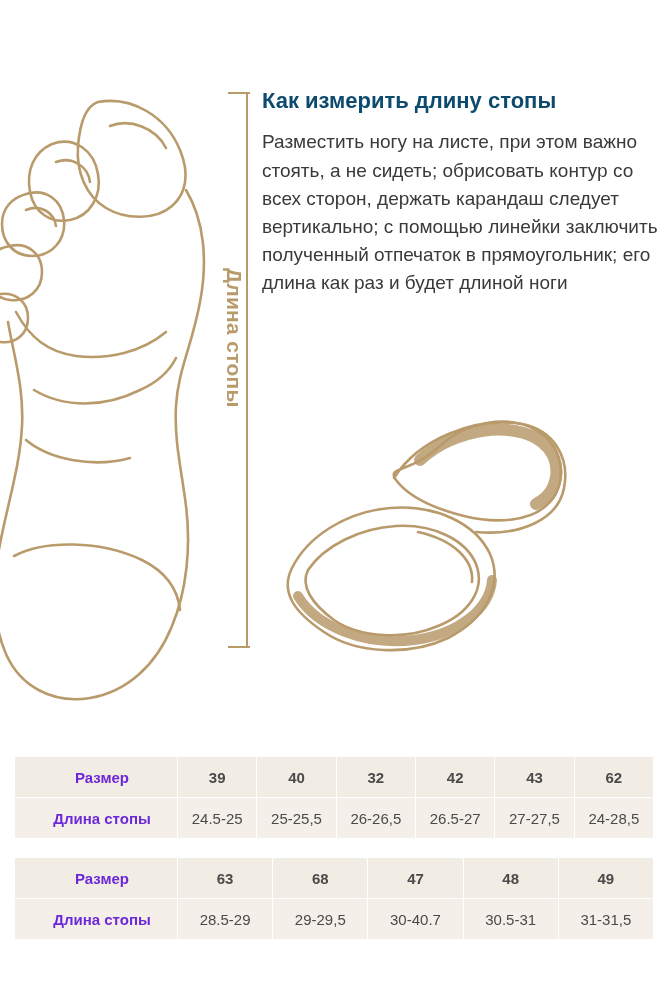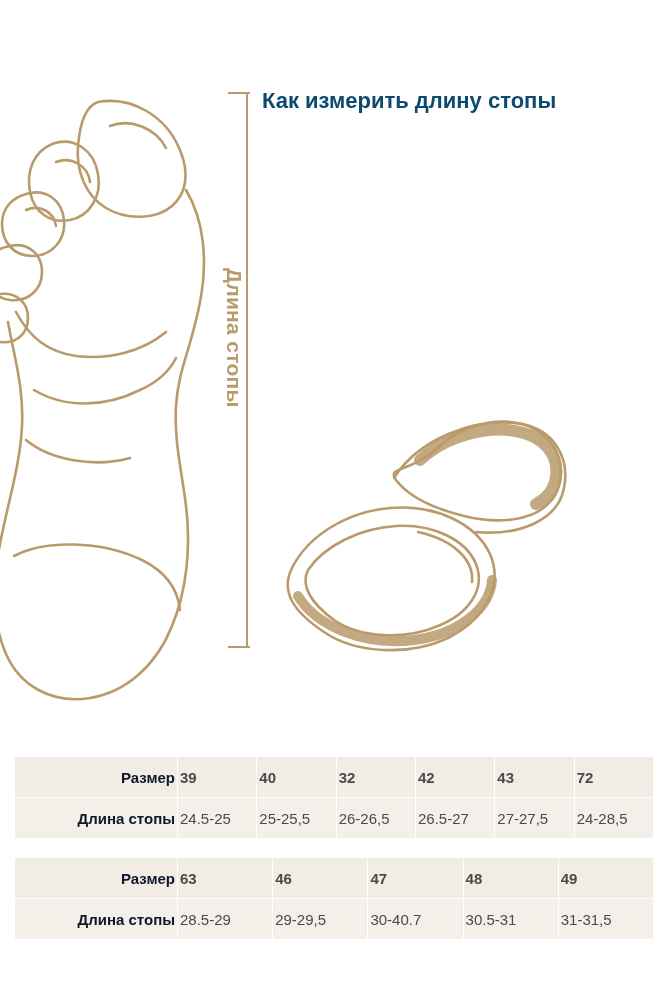--- a/index.html
+++ b/index.html
@@ -114,31 +114,32 @@
     border-collapse: collapse;
     width: 640px;
     table-layout: fixed;
   }
   table.size-table + table.size-table {
     margin-top: 18px;
   }
   table.size-table td, table.size-table th {
     border: 1px solid #ffffff;
     height: 40px;
+    text-align: center;
     font-size: 15px;
     color: #ffffff;
     background: #f1ece4;
     color: #4a4a4a;
     padding: 0 2px;
   }
   table.size-table .rowhead {
     background: #b99a6b;
-    color: #0f172a;
+    color: #6d28d9;
     font-weight: bold;
-    text-align: right;
+    text-align: center;
     padding-left: 14px;
     font-size: 15px;
     width: 146px;
   }
   table.size-table tr.values td {
     background: #f4f0e9;
   }
   table.size-table tr.sizes td {
     background: #f1ece4;
     font-weight: bold;
@@ -254,54 +255,55 @@
 
     <div class="bracket">
       <div class="tick-top"></div>
       <div class="vline"></div>
       <div class="tick-bottom"></div>
     </div>
     <div class="vlabel">Длина стопы</div>
 
     <div class="text-block">
       <h2 class="text-title">Как измерить длину стопы</h2>
+      <p class="text-body">Разместить ногу на листе, при этом важно стоять, а не сидеть; обрисовать контур со всех сторон, держать карандаш следует вертикально; с помощью линейки заключить полученный отпечаток в прямоугольник; его длина как раз и будет длиной ноги</p>
     </div>
   </div>
 
   <div class="tables">
 
     <table class="size-table">
       <tbody>
           <tr class="sizes">
         <td class="rowhead">Размер</td>
         <td>39</td>
         <td>40</td>
         <td>32</td>
         <td>42</td>
         <td>43</td>
-        <td>72</td>
+        <td>62</td>
       </tr>
       <tr class="values">
         <td class="rowhead">Длина стопы</td>
         <td>24.5-25</td>
         <td>25-25,5</td>
         <td>26-26,5</td>
         <td>26.5-27</td>
         <td>27-27,5</td>
         <td>24-28,5</td>
       </tr>
     </tbody>
       </table>
 
     <table class="size-table">
       <tbody>
           <tr class="sizes">
         <td class="rowhead">Размер</td>
         <td>63</td>
-        <td>46</td>
+        <td>68</td>
         <td>47</td>
         <td>48</td>
         <td>49</td>
       </tr>
       <tr class="values">
         <td class="rowhead">Длина стопы</td>
         <td>28.5-29</td>
         <td>29-29,5</td>
         <td>30-40.7</td>
         <td>30.5-31</td>

